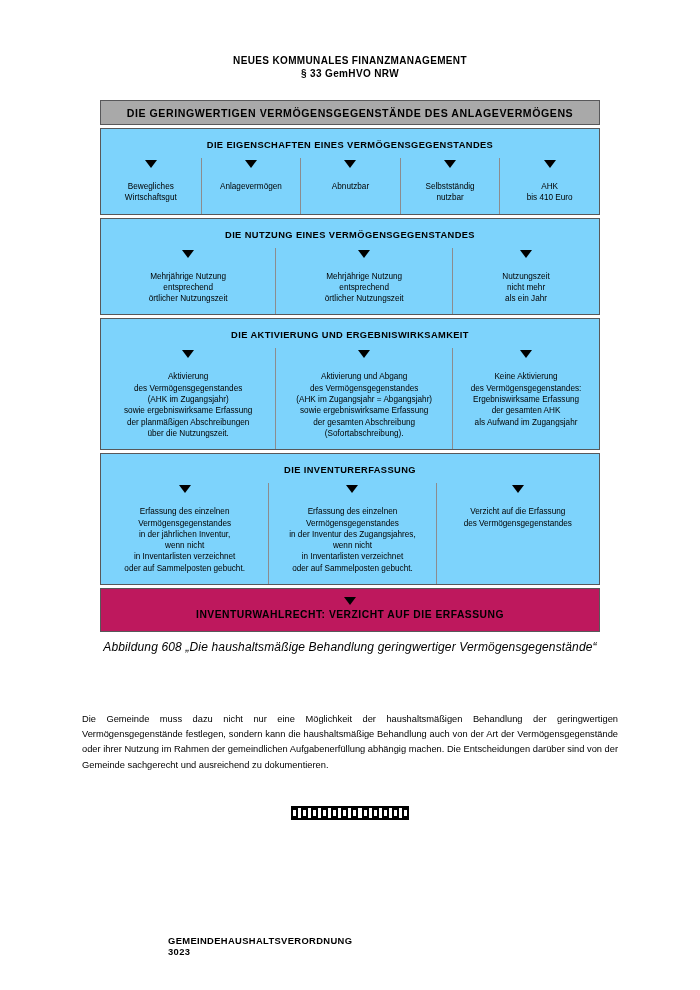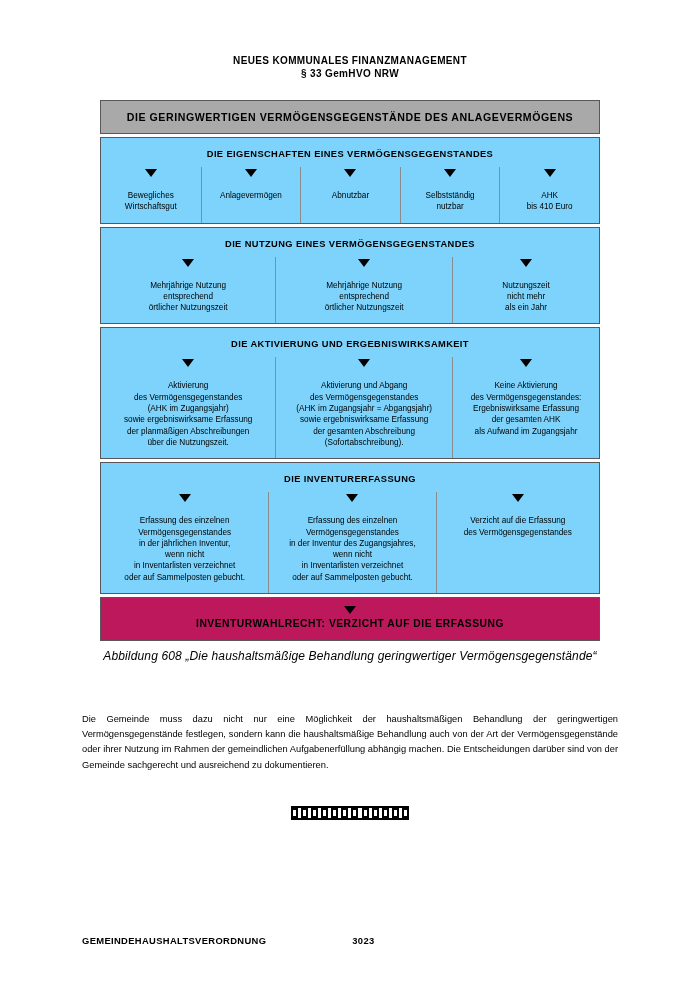--- a/index.html
+++ b/index.html
@@ -49,21 +49,21 @@
     border: 1px solid #58585a;
     background: #7dd3fc;
     box-sizing: border-box;
     margin-bottom: 3px;
   }
 
   .fig-title-band {
     border: 1px solid #58585a;
     background: #a9a9a9;
     box-sizing: border-box;
-    height: 34px;
+    height: 25px;
     display: flex;
     align-items: center;
     justify-content: center;
     margin-bottom: 3px;
   }
   .fig-title-band .txt {
     font-size: 10.6px;
     font-weight: bold;
     letter-spacing: 0.55px;
     text-align: center;
@@ -201,20 +201,21 @@
   .page-footer {
     position: absolute;
     left: 82px;
     top: 935px;
     width: 536px;
     font-size: 9.4px;
     font-weight: bold;
     letter-spacing: 0.35px;
     display: flex;
     align-items: baseline;
+    flex-direction: column;
   }
   .pf-title { }
   .pf-num {
     margin-left: 86px;
   }
 </style>
 </head>
 <body>
 
 <div class="page">

